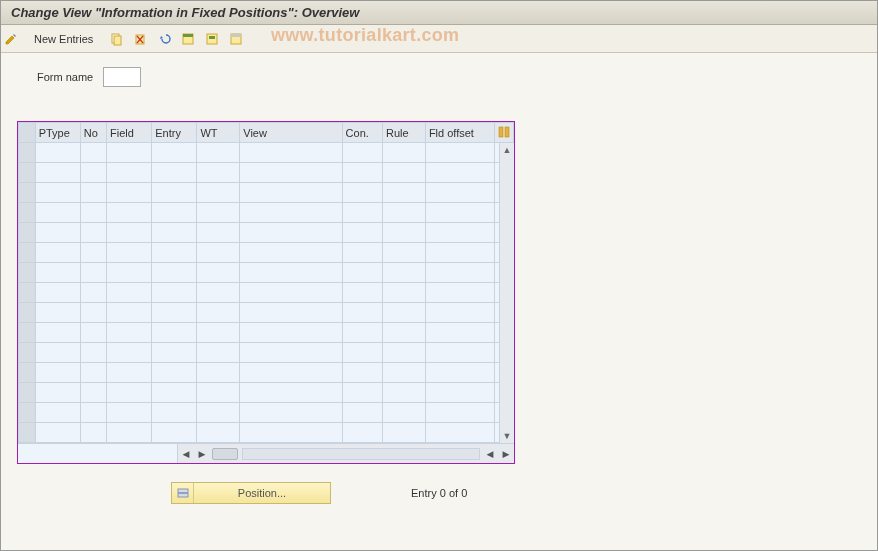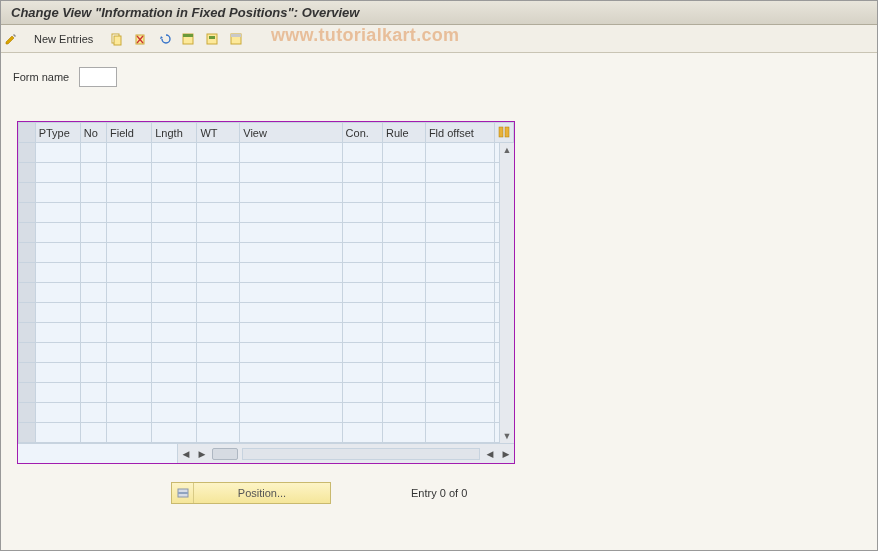--- a/index.html
+++ b/index.html
@@ -57,20 +57,21 @@
       font-weight: bold;
       color: rgba(220, 130, 60, 0.45);
       pointer-events: none;
       letter-spacing: 0.3px;
     }
     .form-row {
       display: flex;
       align-items: center;
       gap: 10px;
       padding: 14px 12px 4px;
+      margin-left: 24px;
     }
     .form-label { color: #333; }
     .form-input {
       width: 38px; height: 20px;
       background: #fff;
       border: 1px solid #aaa;
       padding: 0 2px;
       font-size: 11px;
     }
     .grid-wrap {
@@ -215,21 +216,21 @@
 </div>
 
 <div class="grid-wrap">
   <table class="grid">
     <thead>
       <tr>
         <th class="rowsel"></th>
         <th style="width:38px">PType</th>
         <th style="width:22px">No</th>
         <th style="width:38px">Field</th>
-        <th style="width:38px">Lngth</th>
+        <th style="width:38px">Entry</th>
         <th style="width:36px">WT</th>
         <th style="width:86px">View</th>
         <th style="width:34px">Con.</th>
         <th style="width:36px">Rule</th>
         <th style="width:58px">Fld offset</th>
         <th class="cfg">
           <svg width="12" height="12" viewBox="0 0 12 12">
               <rect x="1" y="1" width="4" height="10" fill="#e8b23a" stroke="#b07c00" stroke-width="0.5"></rect>
               <rect x="7" y="1" width="4" height="10" fill="#e8b23a" stroke="#b07c00" stroke-width="0.5"></rect>
             </svg>

